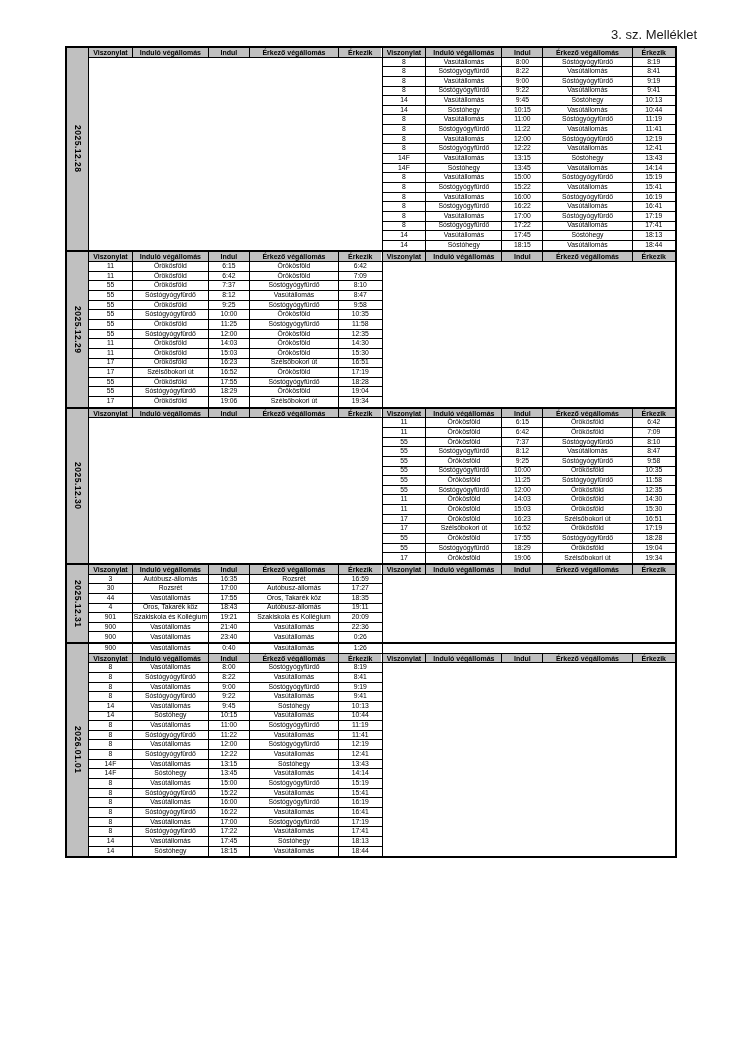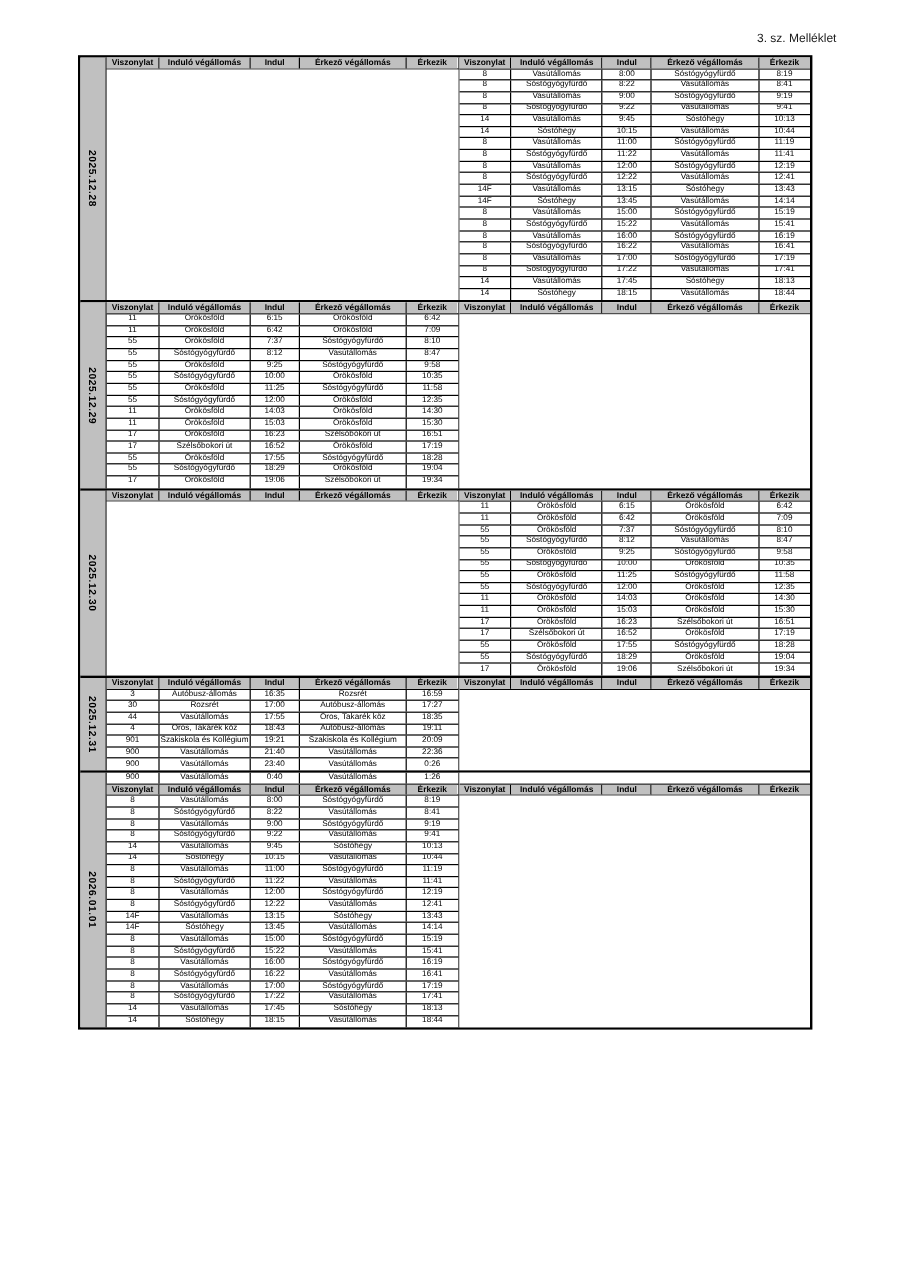--- a/index.html
+++ b/index.html
@@ -1,18 +1,18 @@
 <!DOCTYPE html>
 <html><head>
 <meta charset="utf-8">
 <style>
   html,body{margin:0;padding:0;background:#e8e8e8;}
   .page{position:relative;width:750px;height:1060px;background:#ffffff;
         font-family:"Liberation Sans","DejaVu Sans",sans-serif;color:#000;overflow:hidden;}
-  .annotation{position:absolute;top:27px;right:53px;font-size:10px;color:#1a1a1a;text-align:center;}
+  .annotation{position:absolute;top:27px;right:53px;font-size:13px;color:#1a1a1a;text-align:center;}
   .timetable{position:absolute;left:65px;top:46px;width:612px;border:2px solid #000;
              box-sizing:border-box;display:flex;flex-direction:column;background:#fff;}
   .section{display:flex;flex-direction:row;align-items:stretch;}
   .section + .section{border-top:2px solid #000;}
   .date-cell{width:21px;flex:none;background:#c0c0c0;border-right:1.5px solid #000;
              display:flex;align-items:center;justify-content:center;}
   .date-text{writing-mode:vertical-rl;font-weight:bold;font-size:8.5px;letter-spacing:0.5px;white-space:nowrap;}
   .half{flex:1 1 0;display:flex;flex-direction:column;min-width:0;background:#fff;}
   .half.left{border-right:1.5px solid #000;}
   .trow{display:flex;flex-direction:row;height:9.65px;flex:none;box-sizing:border-box;

